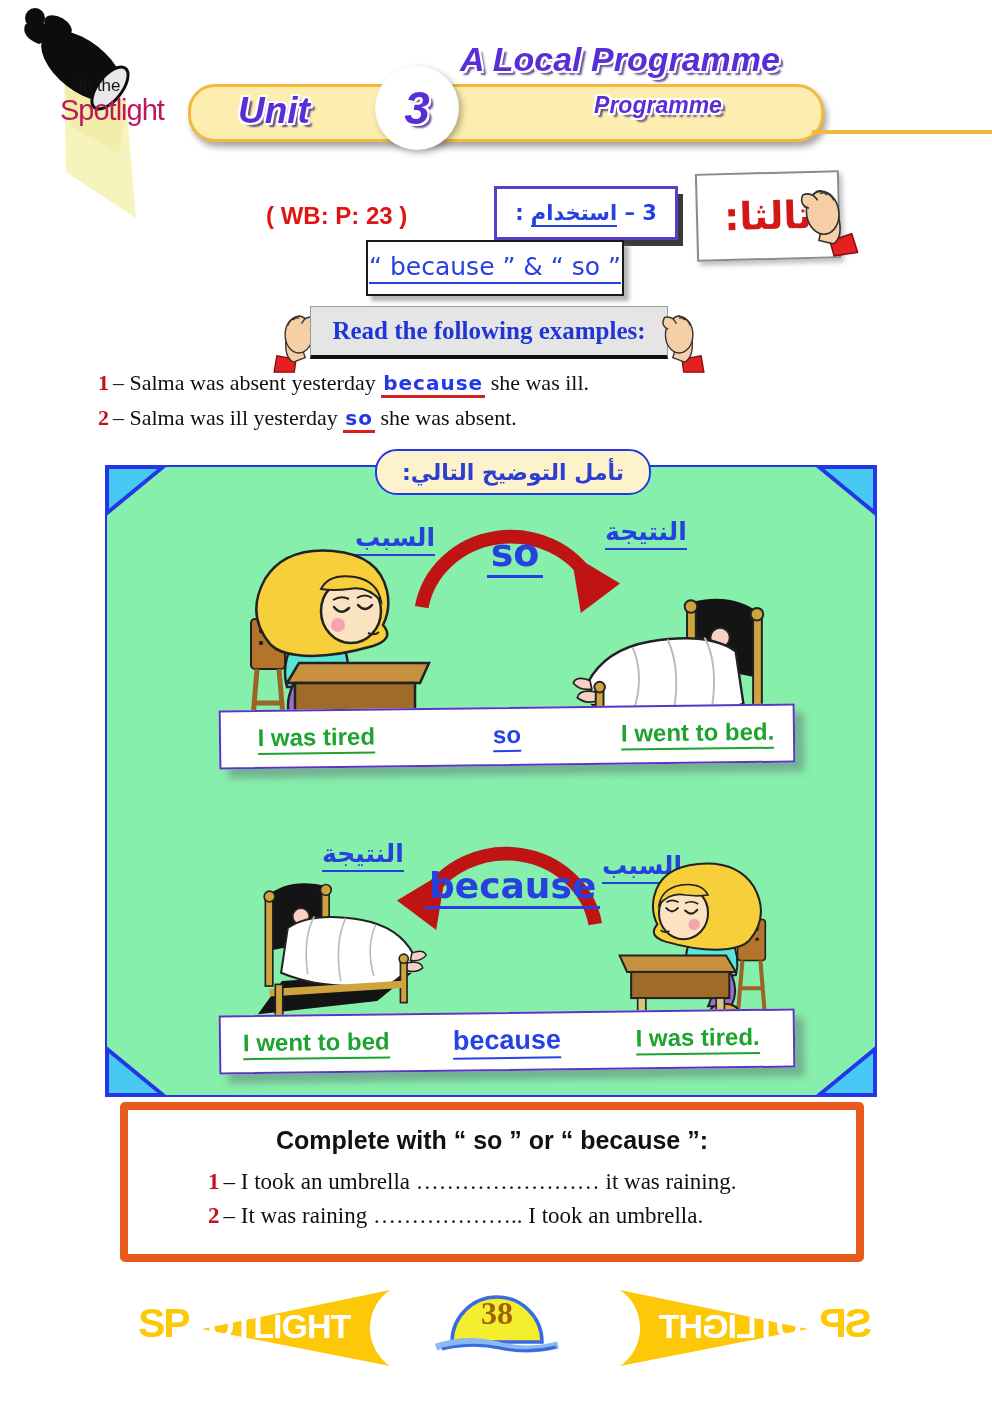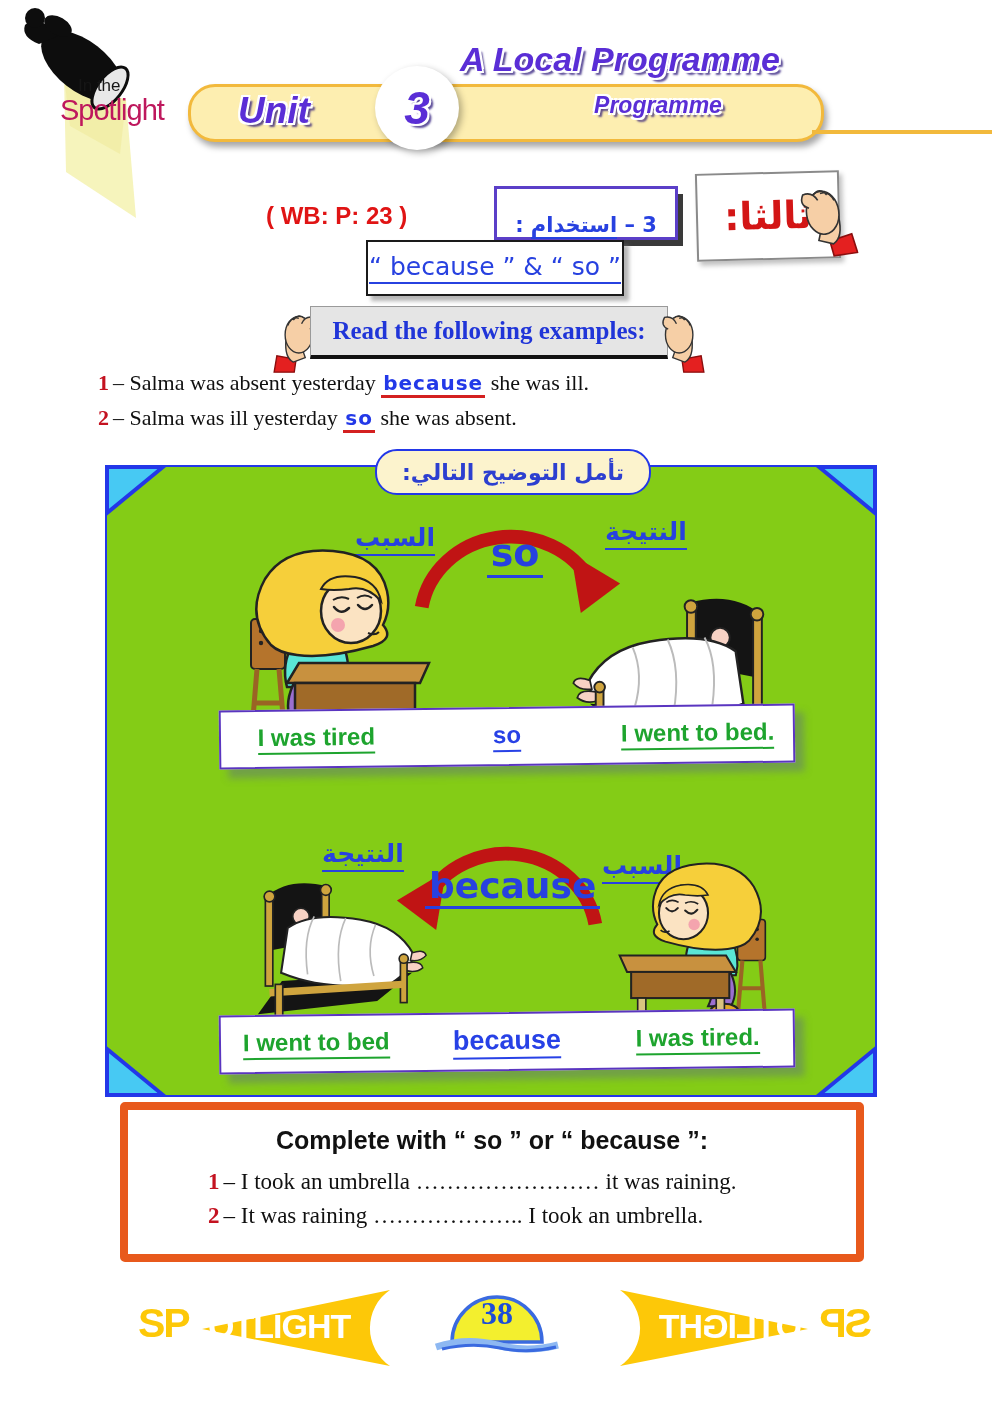--- a/index.html
+++ b/index.html
@@ -14,21 +14,21 @@
         text-shadow:-2px -2px 0 #fff,2px -2px 0 #fff,-2px 2px 0 #fff,2px 2px 0 #fff,4px 4px 2px rgba(40,20,120,.75);}
   .unit-pill{left:188px;top:84px;width:630px;height:52px;border-radius:27px;background:#fdeeb0;
         border:3px solid #f2b93c;box-shadow:3px 5px 6px rgba(0,0,0,.35);}
   .unit-circle{left:375px;top:66px;width:84px;height:84px;border-radius:50%;background:#fff;
         box-shadow:3px 3px 7px rgba(0,0,0,.3);display:flex;align-items:center;justify-content:center;}
   .yellow-line{left:812px;top:130px;width:180px;height:4px;background:#f2b93c;}
 
   
   .wb-ref{left:266px;top:202px;font-size:24px;font-weight:bold;color:#e01414;}
   .usage-box{left:494px;top:186px;width:178px;height:48px;background:#fff;border:3px solid #5b3fc8;
-        box-shadow:6px 7px 0 -1px #3a3a3a;display:flex;align-items:flex-end;justify-content:center;}
+        box-shadow:6px 7px 0 -1px #3a3a3a;display:flex;align-items:center;justify-content:center;}
   .ar{font-family:"DejaVu Sans",sans-serif;direction:rtl;}
   .usage-text{font-size:21px;font-weight:bold;color:#2741e0;}
   .u-word{border-bottom:2px solid #2741e0;}
   .thirdly-card{left:696px;top:172px;width:140px;height:84px;background:#fff;border:2px solid #8a8a8a;
         transform:rotate(-1.5deg);box-shadow:3px 4px 5px rgba(0,0,0,.25);
         display:flex;align-items:center;justify-content:center;}
   .thirdly-text{font-size:38px;font-weight:bold;color:#d31616;}
   .topic-box{left:366px;top:240px;width:254px;height:52px;background:#fff;border:2px solid #1a1a1a;
         box-shadow:5px 5px 4px rgba(120,120,120,.55);display:flex;align-items:center;justify-content:center;}
   .topic-text{font-family:"DejaVu Sans",sans-serif;font-size:25px;font-weight:normal;color:#2741e0;
@@ -40,21 +40,21 @@
   .read-text{font-family:"Liberation Serif",serif;font-size:25px;font-weight:bold;color:#2035d8;}
 
   
   .examples{left:98px;top:370px;width:840px;font-family:"Liberation Serif",serif;font-size:22px;color:#101010;}
   .example-line{margin-bottom:9px;}
   .ex-num{color:#c41220;font-weight:bold;margin-right:4px;}
   .keyword{font-family:"DejaVu Sans",sans-serif;font-weight:bold;font-size:20px;color:#2339e8;
         letter-spacing:1px;border-bottom:3px solid #d42020;padding:0 2px;}
 
   
-  .big-box{left:105px;top:465px;width:768px;height:628px;background:#84cc16;border:2.5px solid #2337e8;}
+  .big-box{left:105px;top:465px;width:768px;height:628px;background:#86efac;border:2.5px solid #2337e8;}
   .corner{width:62px;height:52px;}
   .caption-pill{left:268px;top:-18px;width:272px;height:42px;background:#fcf3cd;border:2.5px solid #2337e8;
         border-radius:22px;display:flex;align-items:center;justify-content:center;}
   .caption-text{font-size:22px;font-weight:bold;color:#2d3fd0;}
   .ar-label{font-size:25px;font-weight:bold;color:#2741e0;border-bottom:2.5px solid #2741e0;padding-bottom:2px;}
   .connector-big{font-family:"DejaVu Sans",sans-serif;font-weight:bold;color:#2741e0;text-align:center;}
   .connector-big span{border-bottom:3px solid #2741e0;padding:0 4px;}
   .strip{left:112px;top:240px;width:572px;height:55px;background:#fff;border:2.5px solid #5a35c0;
         transform:rotate(-.7deg);box-shadow:9px 9px 7px rgba(95,120,120,.5);
         display:flex;align-items:center;}
@@ -69,21 +69,21 @@
   .exercise-title{margin-top:16px;text-align:center;font-size:25px;font-weight:bold;color:#111;
         text-underline-offset:4px;}
   .exercise-items{margin:14px 0 0 80px;font-family:"Liberation Serif",serif;font-size:23px;color:#101010;}
   .exercise-items .row{margin-bottom:8px;}
 
   
   .brand-group{top:1288px;width:264px;height:80px;}
   .brand-sp{left:0;top:12px;font-size:41px;font-weight:bold;color:#fdc808;letter-spacing:-2px;}
   .brand-rest{left:70px;top:19px;font-size:34px;font-weight:bold;color:#fff;letter-spacing:-1px;}
   .sun-num{left:432px;top:1295px;width:130px;text-align:center;font-family:"Liberation Serif",serif;
-        font-size:32px;font-weight:bold;color:#1d4ed8;}
+        font-size:32px;font-weight:bold;color:#a16207;}
 </style>
 </head>
 <body>
 
 <div class="page">
 
   <div class="abs" style="left:6px;top:4px;width:185px;height:220px;">
     <svg width="185" height="220" viewBox="0 0 185 220">
       <polygon points="58,72 120,96 130,214 60,168" fill="#f6f4bc"></polygon>
       <polygon points="58,72 120,96 114,150 64,122" fill="#efeb9e" opacity=".65"></polygon>

